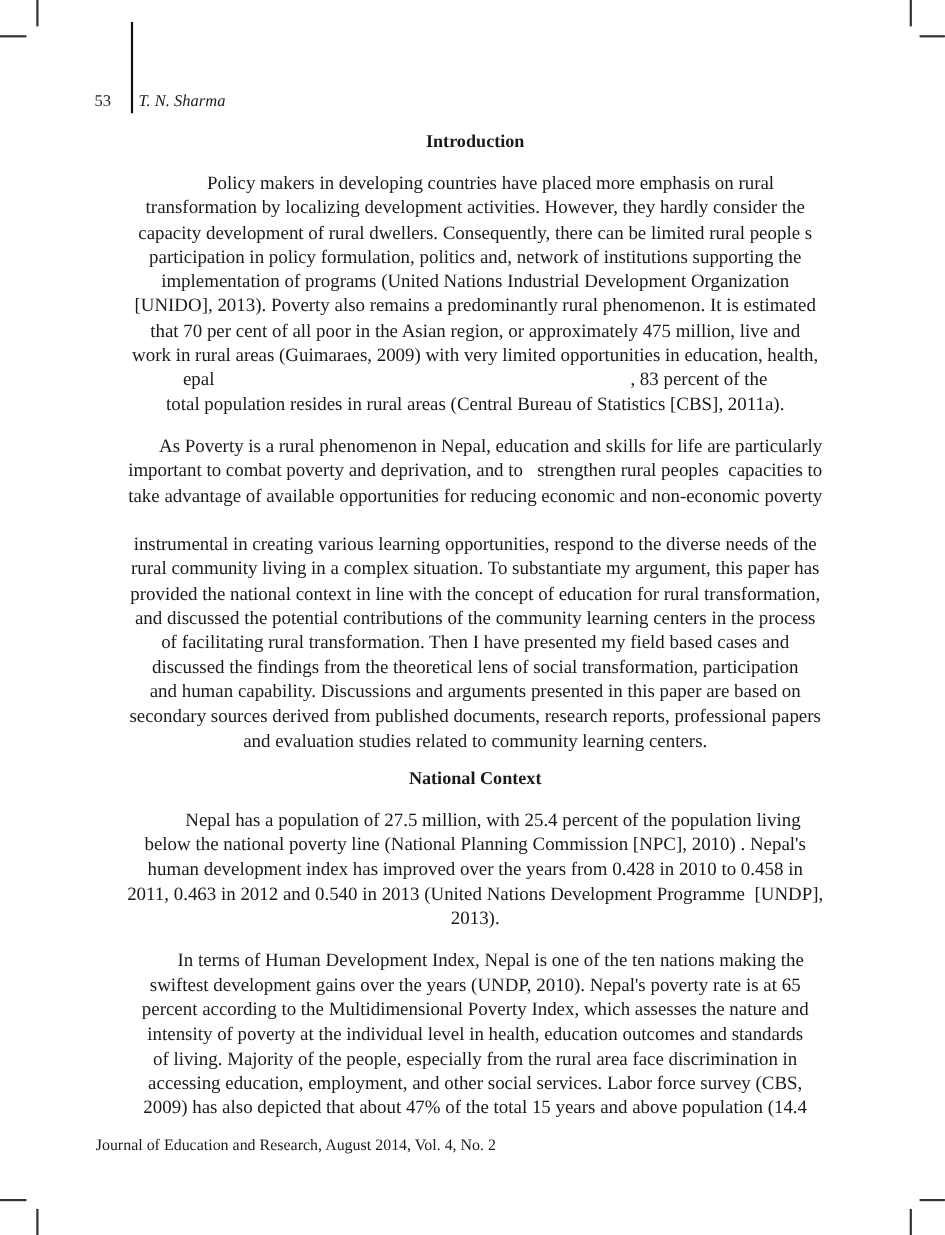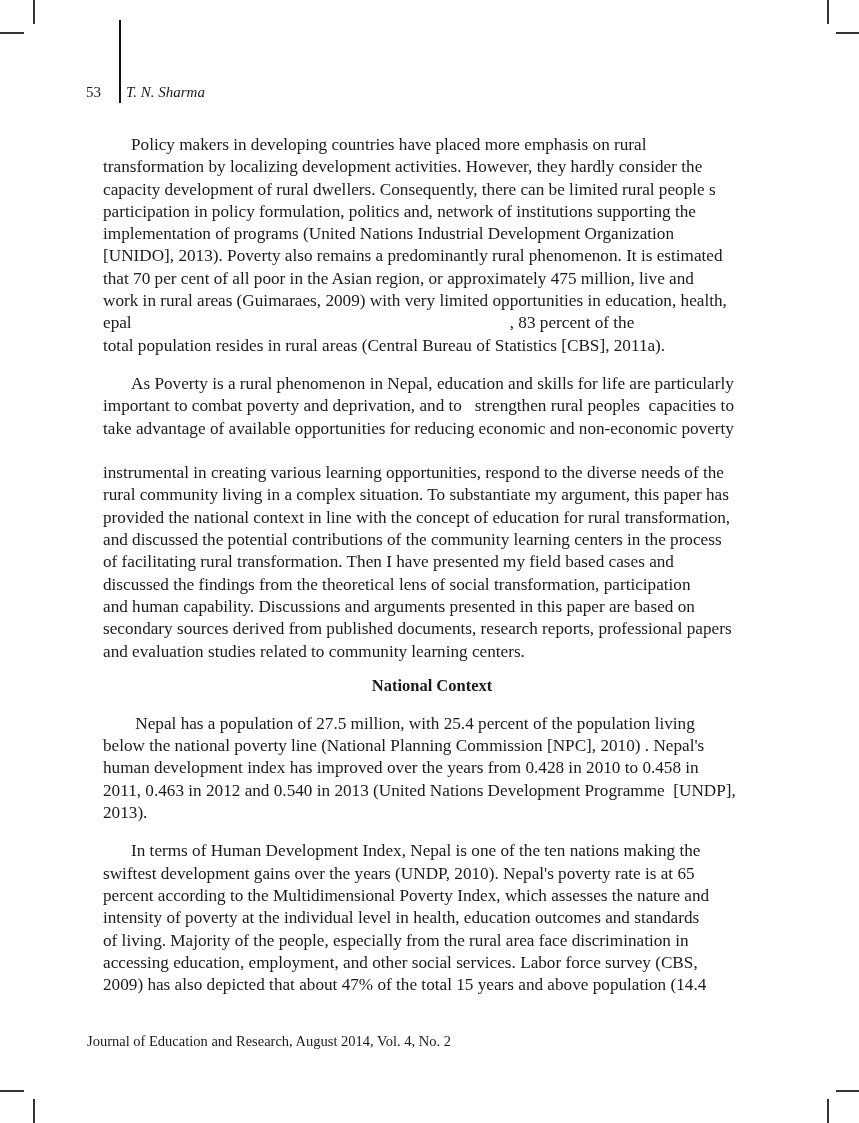--- a/index.html
+++ b/index.html
@@ -4,21 +4,21 @@
   <style>
     html, body { margin: 0; padding: 0; background: #ffffff; }
     body { width: 859px; height: 1123px; position: relative; overflow: hidden; font-family: "Liberation Serif", "DejaVu Serif", serif; color: #1a1a1a; }
     .crop { position: absolute; background: #333; }
     .crop.v { width: 1.5px; height: 24px; }
     .crop.h { height: 1.5px; width: 24px; }
     .header-rule { position: absolute; left: 119px; top: 20px; width: 2px; height: 83px; background: #111; }
     .page-num { position: absolute; left: 86px; top: 84px; font-size: 15px; }
     .running-head { position: absolute; left: 126px; top: 84px; font-size: 15px; font-style: italic; text-align: center; }
     .content { position: absolute; left: 87px; top: 118px; width: 690px; font-size: 17.2px; line-height: 22.3px; }
-    .content p { margin: 16px; text-align: left; white-space: pre-wrap; }
+    .content p { margin: 16px; text-align: center; white-space: pre-wrap; }
     .heading { text-align: center; font-weight: bold; font-size: 16.5px; line-height: 22px; margin: 0 0 6px 0; }
     .heading.h2 { margin-top: 12px; margin-bottom: 2px; }
     .para { margin-bottom: 4px !important; }
     .line { display: block; white-space: pre; }
     .gap { display: block; height: 22.3px; }
     .footer { position: absolute; left: 87px; top: 1033px; font-size: 14.5px; }
   </style>
 </head>
 <body>
 
@@ -30,20 +30,21 @@
 <div class="crop v" style="left:33px; top:1099px;"></div>
 <div class="crop h" style="left:836px; top:1090px;"></div>
 <div class="crop v" style="left:827px; top:1099px;"></div>
 
 <div class="header-rule"></div>
 <div class="page-num">53</div>
 <div class="running-head">T. N. Sharma</div>
 
 <div class="content">
   <div>
+    <div class="heading">Introduction</div>
     <p class="para"><span class="line" style="padding-left: 28px;">Policy makers in developing countries have placed more emphasis on rural</span><span class="line">transformation by localizing development activities. However, they hardly consider the</span><span class="line">capacity development of rural dwellers. Consequently, there can be limited rural people s</span><span class="line">participation in policy formulation, politics and, network of institutions supporting the</span><span class="line">implementation of programs (United Nations Industrial Development Organization</span><span class="line">[UNIDO], 2013). Poverty also remains a predominantly rural phenomenon. It is estimated</span><span class="line">that 70 per cent of all poor in the Asian region, or approximately 475 million, live and</span><span class="line">work in rural areas (Guimaraes, 2009) with very limited opportunities in education, health,</span><span class="line">epal                                                                                        , 83 percent of the</span><span class="line">total population resides in rural areas (Central Bureau of Statistics [CBS], 2011a).</span></p>
     <p class="para"><span class="line" style="padding-left: 28px;">As Poverty is a rural phenomenon in Nepal, education and skills for life are particularly</span><span class="line">important to combat poverty and deprivation, and to   strengthen rural peoples  capacities to</span><span class="line">take advantage of available opportunities for reducing economic and non-economic poverty</span><span class="gap"></span><span class="line">instrumental in creating various learning opportunities, respond to the diverse needs of the</span><span class="line">rural community living in a complex situation. To substantiate my argument, this paper has</span><span class="line">provided the national context in line with the concept of education for rural transformation,</span><span class="line">and discussed the potential contributions of the community learning centers in the process</span><span class="line">of facilitating rural transformation. Then I have presented my field based cases and</span><span class="line">discussed the findings from the theoretical lens of social transformation, participation</span><span class="line">and human capability. Discussions and arguments presented in this paper are based on</span><span class="line">secondary sources derived from published documents, research reports, professional papers</span><span class="line">and evaluation studies related to community learning centers.</span></p>
   </div>
   <div>
     <div class="heading h2">National Context</div>
     <p class="para"><span class="line" style="padding-left: 28px;"> Nepal has a population of 27.5 million, with 25.4 percent of the population living</span><span class="line">below the national poverty line (National Planning Commission [NPC], 2010) . Nepal's</span><span class="line">human development index has improved over the years from 0.428 in 2010 to 0.458 in</span><span class="line">2011, 0.463 in 2012 and 0.540 in 2013 (United Nations Development Programme  [UNDP],</span><span class="line">2013).</span></p>
     <p class="para"><span class="line" style="padding-left: 28px;">In terms of Human Development Index, Nepal is one of the ten nations making the</span><span class="line">swiftest development gains over the years (UNDP, 2010). Nepal's poverty rate is at 65</span><span class="line">percent according to the Multidimensional Poverty Index, which assesses the nature and</span><span class="line">intensity of poverty at the individual level in health, education outcomes and standards</span><span class="line">of living. Majority of the people, especially from the rural area face discrimination in</span><span class="line">accessing education, employment, and other social services. Labor force survey (CBS,</span><span class="line">2009) has also depicted that about 47% of the total 15 years and above population (14.4</span></p>
   </div>
 </div>
 

